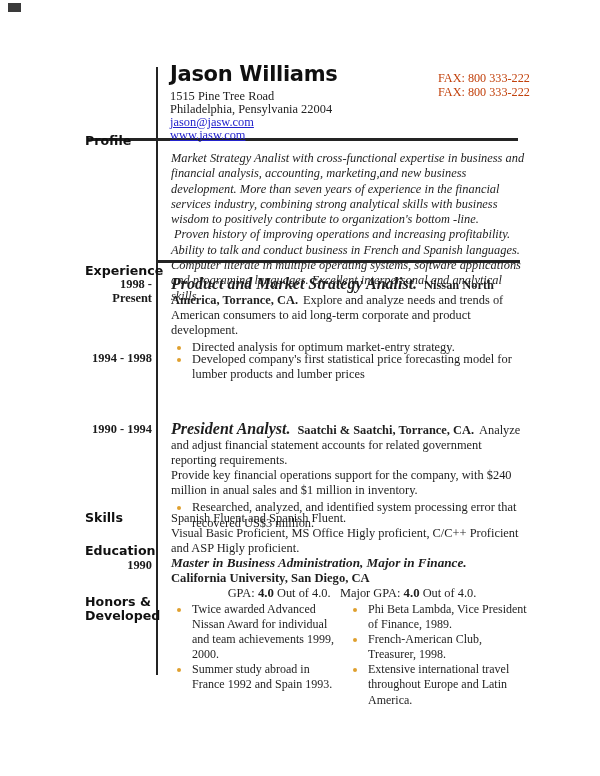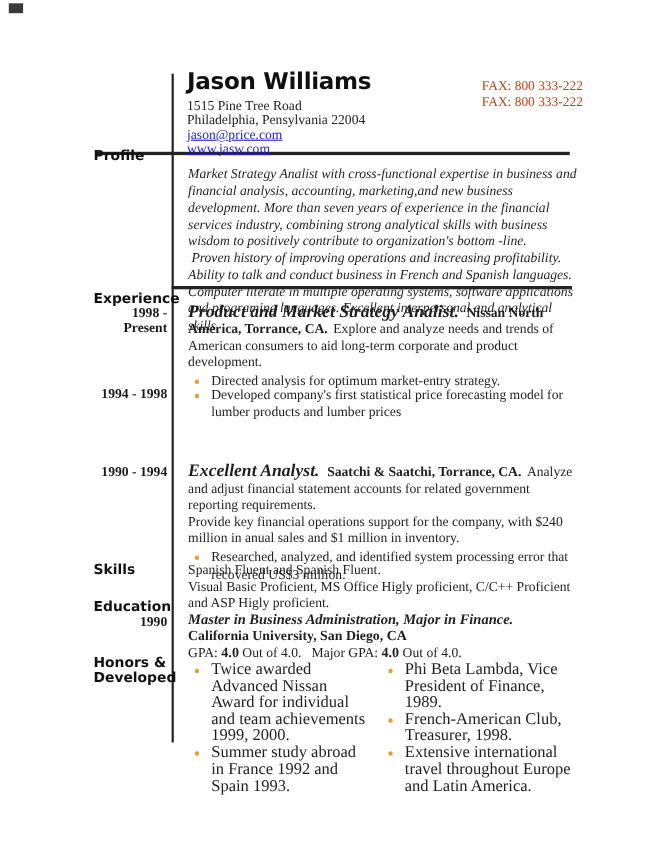--- a/index.html
+++ b/index.html
@@ -56,43 +56,43 @@
   ul.blist li .dot {
     position: absolute; left: 6px; top: 5.5px;
     width: 4px; height: 4px; border-radius: 50%;
     background: #dfa02f;
   }
 
   .skills-body { left: 171px; top: 511px; width: 354px; }
   .edu-body { left: 171px; top: 555px; width: 362px; }
   .edu-degree { font-weight: bold; font-style: italic; font-size: 13.2px; line-height: 16px; }
   .edu-school { font-weight: bold; font-size: 12.6px; line-height: 15px; }
-  .edu-gpa { white-space: pre-wrap; line-height: 15px; }
+  .edu-gpa { white-space: pre-wrap; line-height: 15px; text-align: center; }
   .edu-gpa b { font-size: 12.8px; }
 
   .honors-cols { left: 171px; top: 600px; width: 356px; display: flex; gap: 8px; }
   .honors-col1 { width: 168px; }
   .honors-col2 { width: 180px; }
-  .honors-cols li { font-size: 15px; line-height: 14.9px; }
+  .honors-cols li { font-size: 12px; line-height: 14.9px; }
 </style>
 </head>
 <body>
 
 <div class="abs corner-mark"></div>
 <div class="abs v-rule"></div>
 <div class="abs h-rule h-rule-1"></div>
 <div class="abs h-rule h-rule-2"></div>
 
 <div class="abs name">Jason Williams</div>
 <div class="abs addr">
   <div>1515 Pine Tree Road</div>
   <div>Philadelphia, Pensylvania 22004</div>
 </div>
 <div class="abs links">
-  <a href="#">jason@price.com</a>
+  <a href="#">jason@jasw.com</a>
   <a href="#">www.jasw.com</a>
 </div>
 <div class="abs fax">
   <div>FAX: 800 333-222</div>
   <div>FAX: 800 333-222</div>
 </div>
 
 <div class="abs side-label" style="left:85px; top:134px;">Profile</div>
 <div class="abs content profile-body">
   <p>Market Strategy Analist with cross-functional expertise in business and financial analysis, accounting, marketing,and new business development. More than seven years of experience in the financial services industry, combining strong analytical skills with business wisdom to positively contribute to organization's bottom -line.</p>
@@ -118,21 +118,21 @@
 <div class="abs content job" style="left:171px; top:350px;">
   <ul class="blist">
     <li><span class="dot"></span><span>Developed company's first statistical price forecasting model for lumber products and lumber prices</span></li>
   </ul>
 </div>
 
 <div class="abs side-date" style="left:83px; top:422px;">
   <div>1990 - 1994</div>
 </div>
 <div class="abs content job" style="left:171px; top:421px;">
-  <p><span class="job-title">Excellent Analyst.</span><span class="job-company">Saatchi &amp; Saatchi, Torrance, CA.</span><span class="job-desc">Analyze and adjust financial statement accounts for related government reporting requirements.</span></p>
+  <p><span class="job-title">President Analyst.</span><span class="job-company">Saatchi &amp; Saatchi, Torrance, CA.</span><span class="job-desc">Analyze and adjust financial statement accounts for related government reporting requirements.</span></p>
   <div>Provide key financial operations support for the company, with $240 million in anual sales and $1 million in inventory.</div>
   <ul class="blist">
     <li><span class="dot"></span><span>Researched, analyzed, and identified system processing error that recovered US$3 million.</span></li>
   </ul>
 </div>
 
 <div class="abs side-label" style="left:85px; top:511px;">Skills</div>
 <div class="abs content skills-body">
   <div>Spanish Fluent and Spanish Fluent.</div>
   <div>Visual Basic Proficient, MS Office Higly proficient, C/C++ Proficient and ASP Higly proficient.</div>

